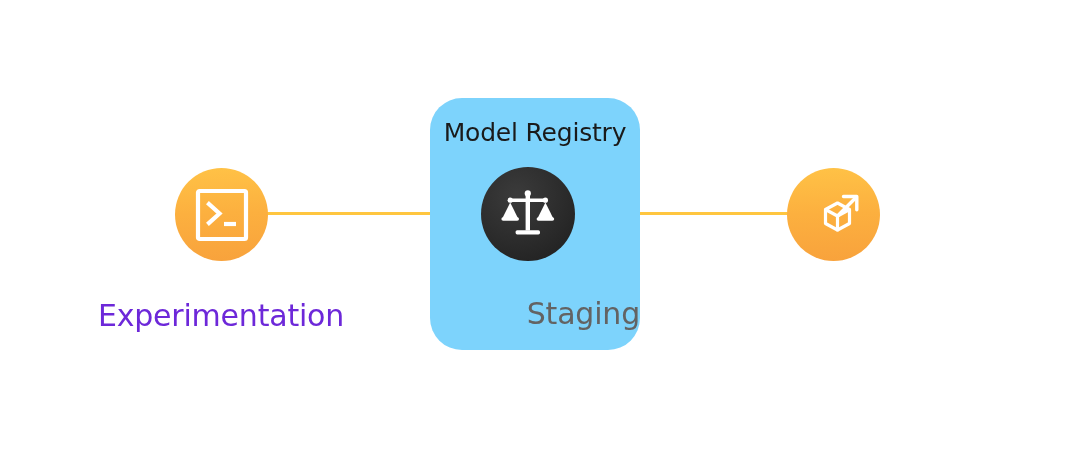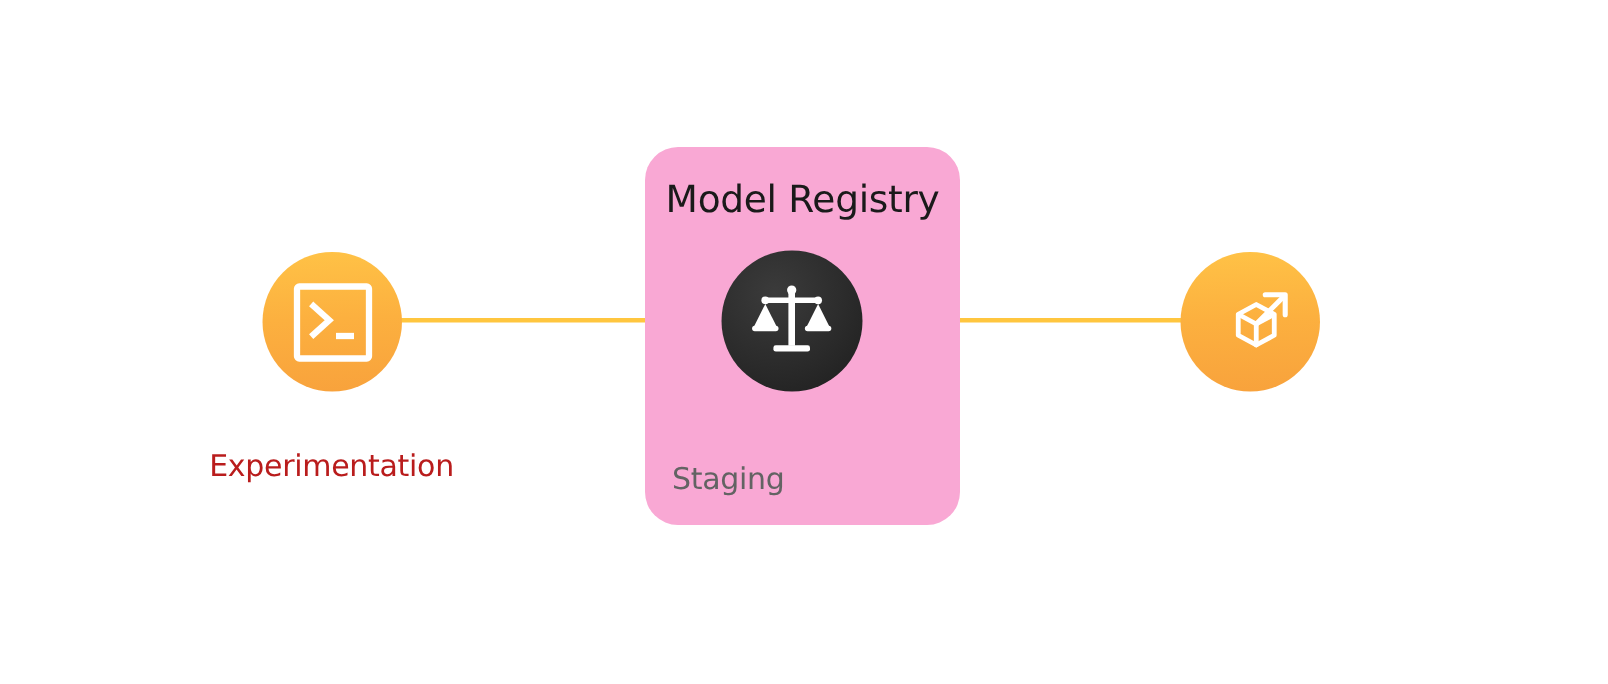--- a/index.html
+++ b/index.html
@@ -31,47 +31,46 @@
   #connector-left  { left: 262px; top: 212px; width: 175px; }
   #connector-right { left: 634px; top: 212px; width: 160px; }
 
   
   #staging-card {
     position: absolute;
     left: 430px;
     top: 98px;
     width: 210px;
     height: 252px;
-    background: #f9a8d4;
-    border-radius: 22px;
+    background: #7dd3fc;
+    border-radius: 32px;
     z-index: 2;
   }
 
   #model-registry-title {
     position: absolute;
     top: 20px;
     left: 0;
     width: 100%;
     text-align: center;
     font-size: 25px;
     color: #1a1a1a;
     letter-spacing: -0.2px;
     white-space: nowrap;
   }
 
   #staging-label {
     position: absolute;
     bottom: 19px;
     left: 0;
     width: 100%;
-    text-align: left;
-    font-size: 20px;
+    text-align: right;
+    font-size: 30px;
     color: #636363;
     letter-spacing: -0.2px;
-    margin-left: 18px;
   }
 
   
   .node-circle {
     position: absolute;
     width: 93px;
     height: 93px;
     border-radius: 50%;
     display: flex;
     align-items: center;
@@ -91,22 +90,22 @@
     height: 94px;
     background: radial-gradient(circle at 38% 30%, #3b3b3b 0%, #2b2b2b 55%, #1d1d1d 100%);
   }
 
   .node-circle svg { display: block; overflow: visible; }
 
   
   .stage-caption {
     position: absolute;
     top: 298px;
-    font-size: 20px;
-    color: #b91c1c;
+    font-size: 30px;
+    color: #6d28d9;
     letter-spacing: -0.2px;
     white-space: nowrap;
     text-align: center;
   }
   #caption-experimentation { left: 41px;  width: 360px; }
   #caption-production      { left: 693px; width: 280px; }
 </style>
 </head>
 <body>
 

